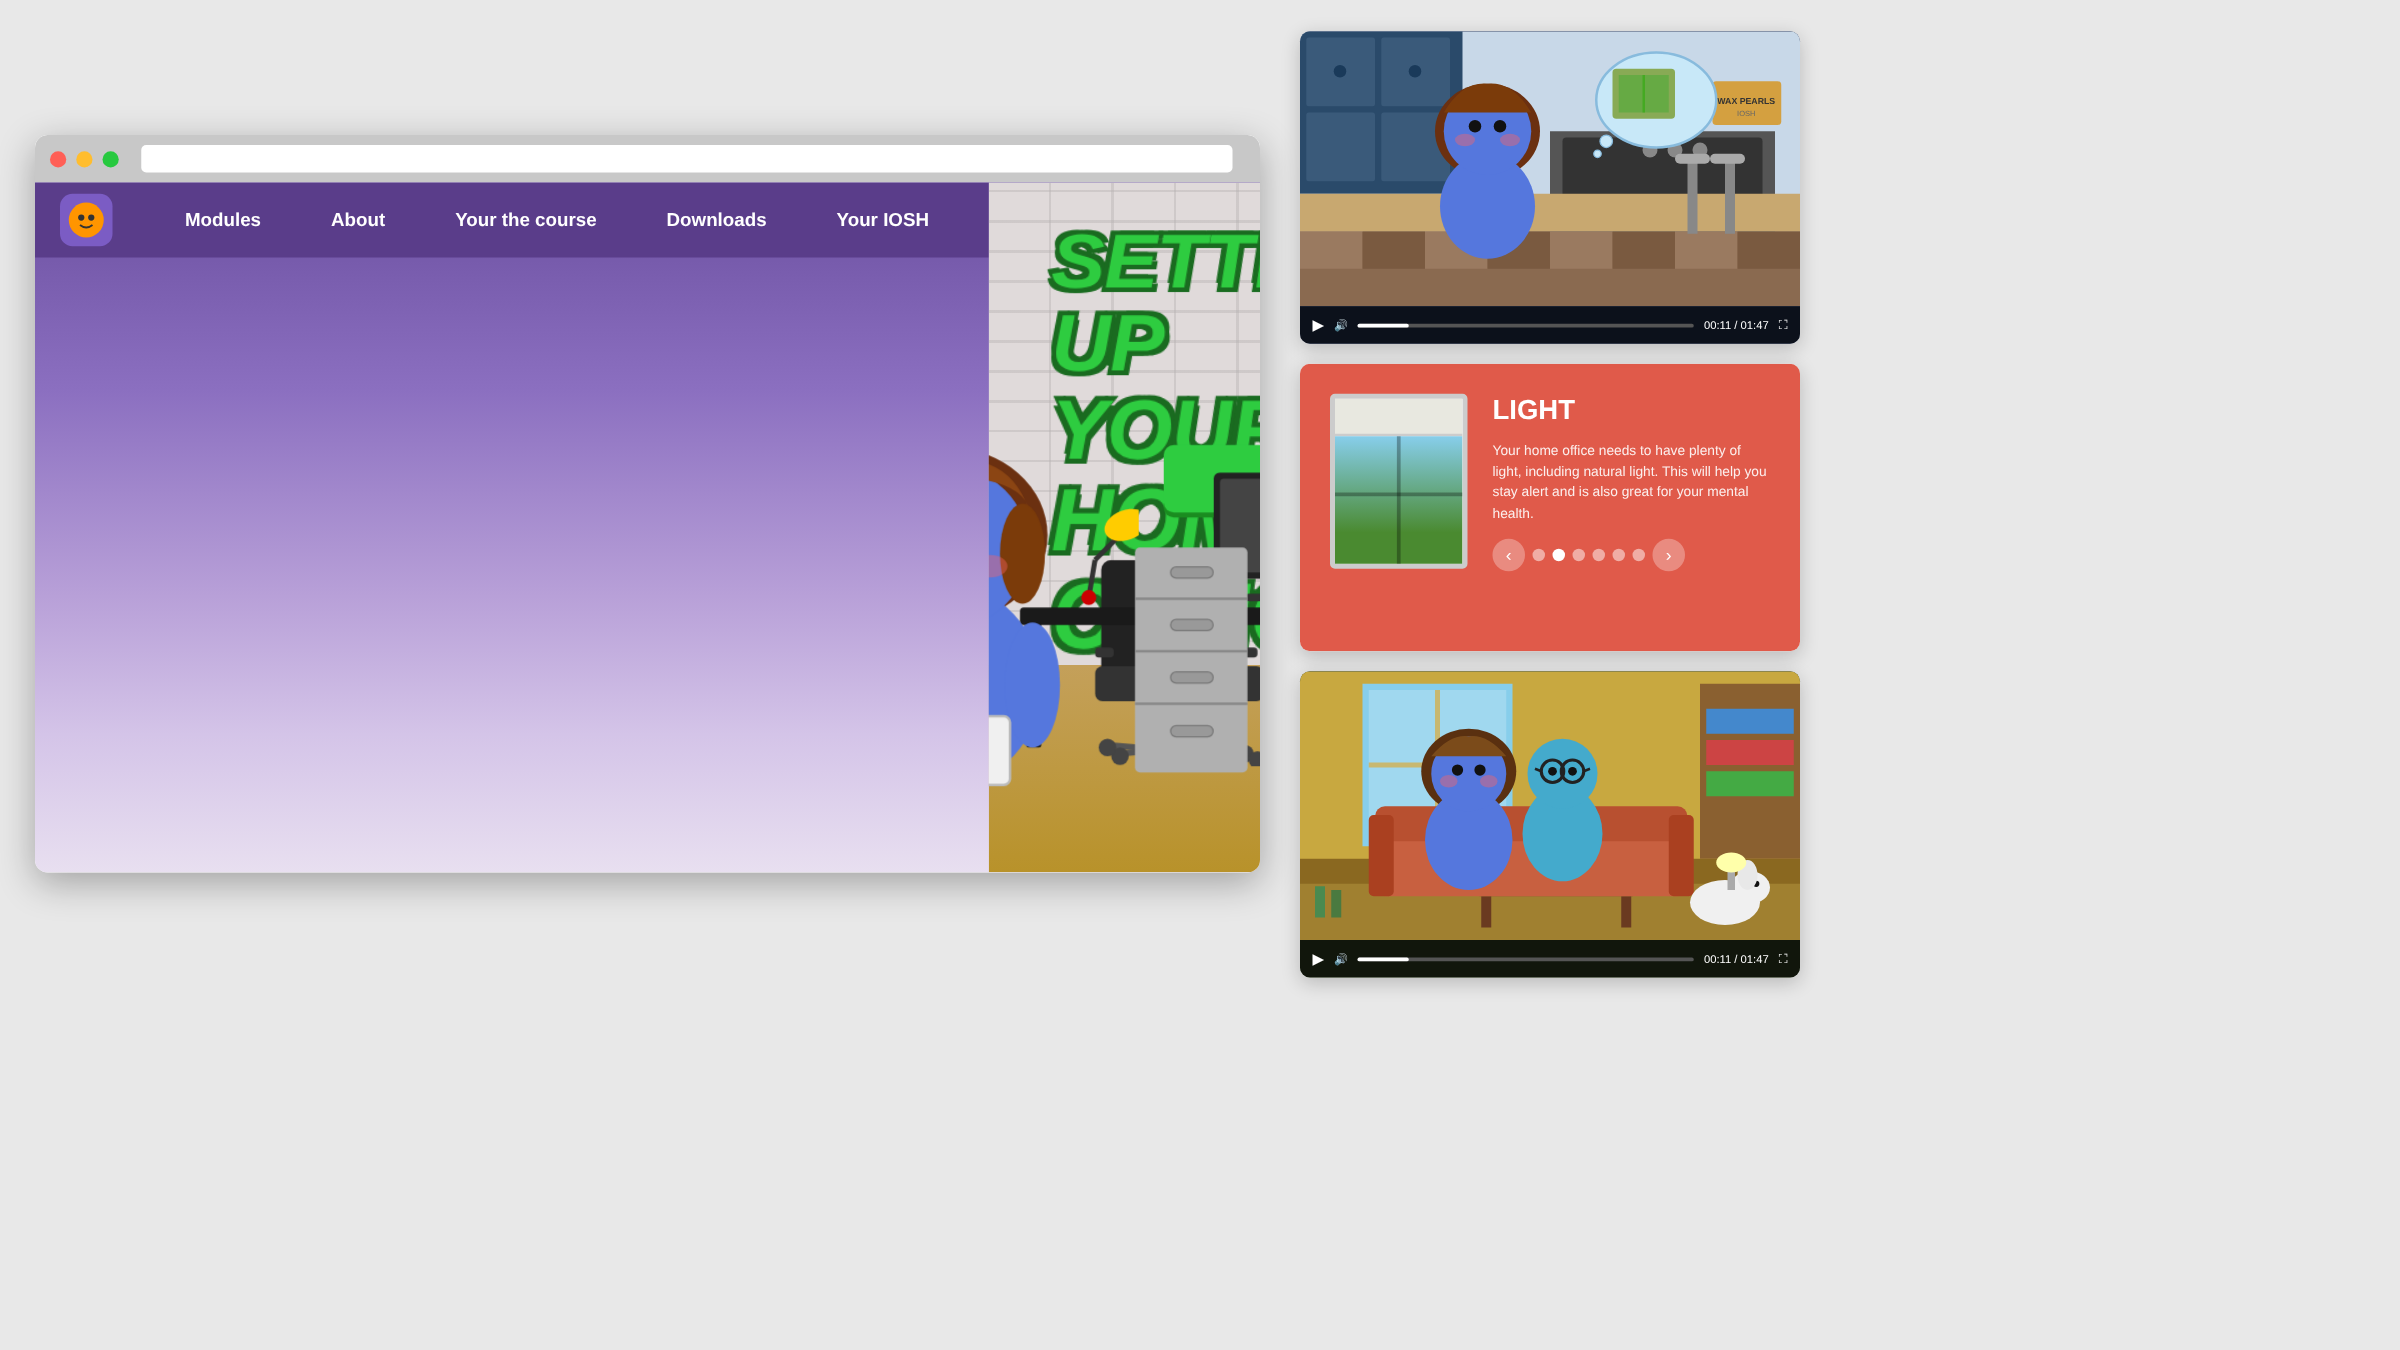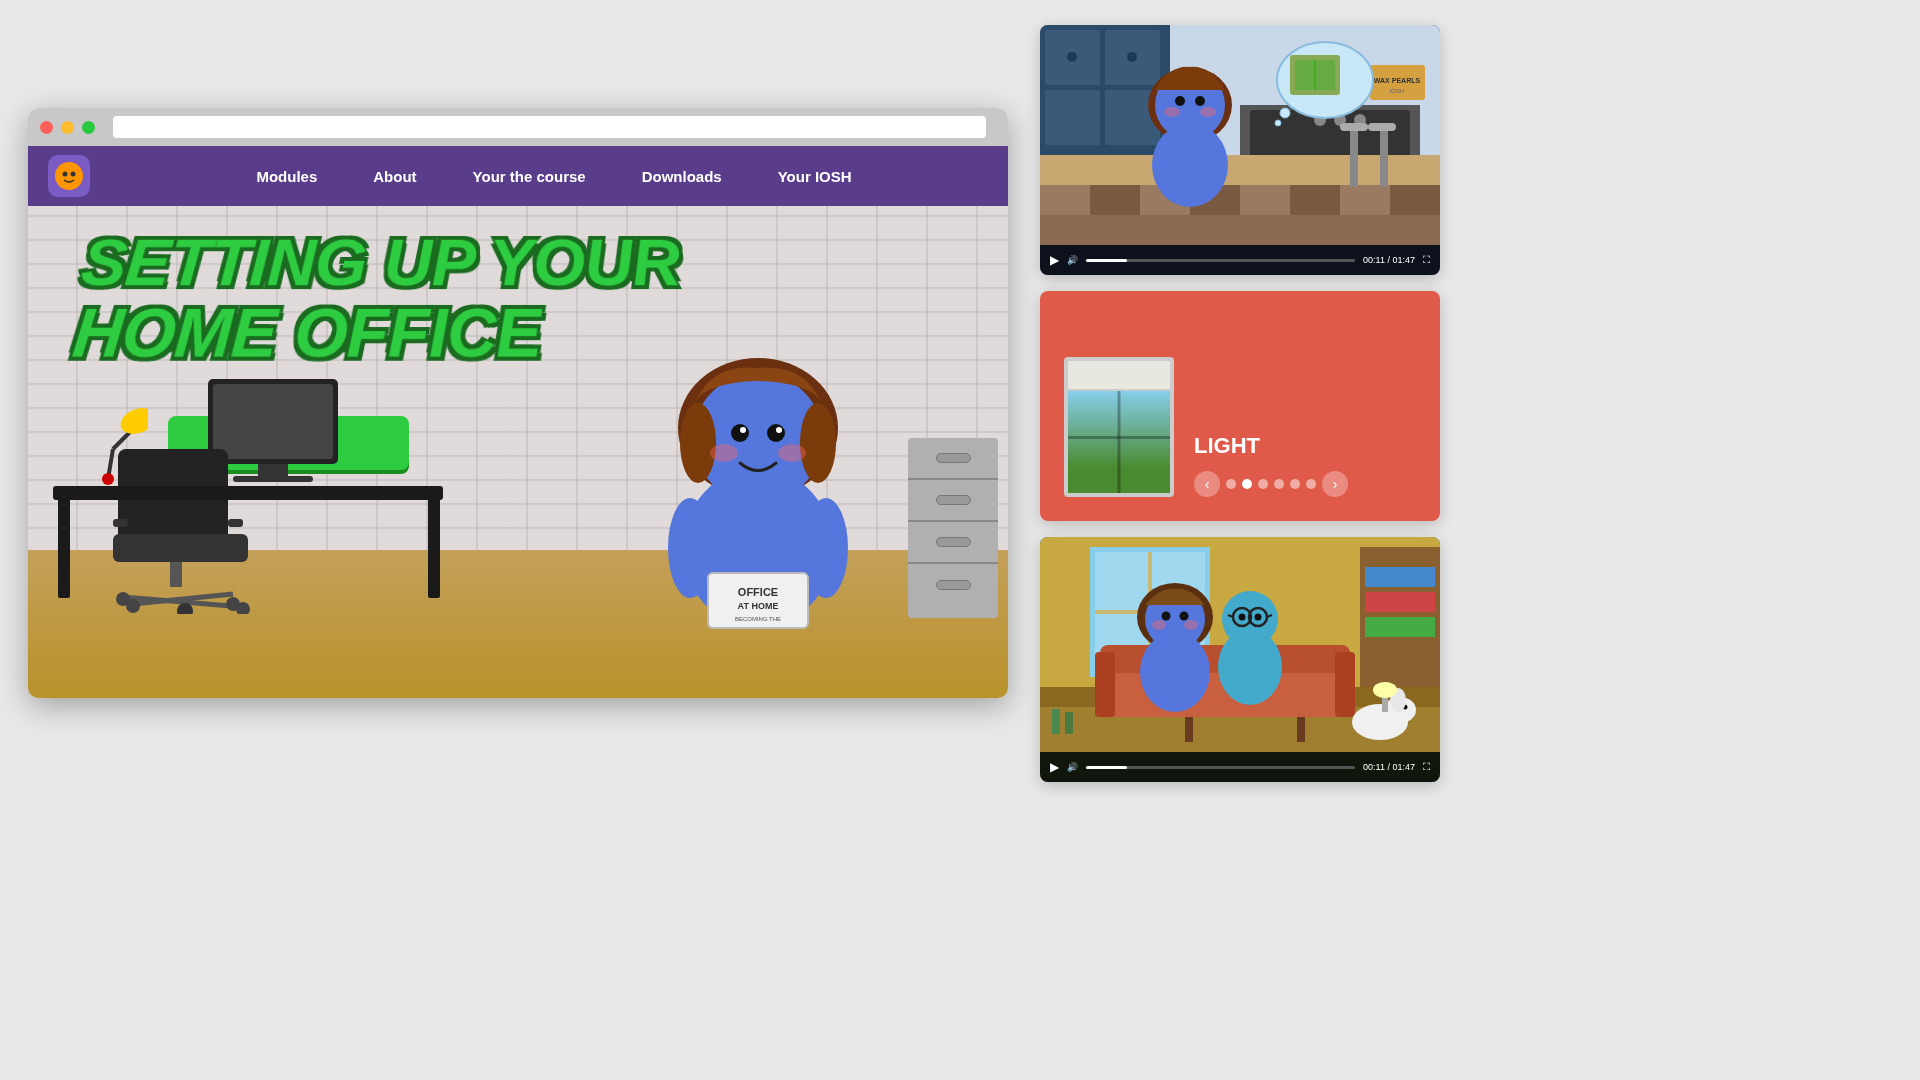--- a/index.html
+++ b/index.html
@@ -49,21 +49,21 @@
       height: 22px;
       background: #fff;
       border-radius: 4px;
       margin: 0 10px;
     }
 
     
     .course-app {
       height: calc(100% - 38px);
       display: flex;
-      flex-direction: column;
+      flex-direction: row;
       background: linear-gradient(180deg, #6b4fa0 0%, #8b6fc0 30%, #b8a0d8 60%, #d4c4e8 80%, #e8dff0 100%);
       position: relative;
       overflow: hidden;
     }
 
     
     .course-nav {
       background: #5a3d8a;
       height: 60px;
       display: flex;
@@ -267,21 +267,21 @@
       cursor: pointer;
     }
 
     
     .slide-card {
       background: #e05a4a;
       padding: 24px;
       display: flex;
       gap: 20px;
       min-height: 230px;
-      align-items: flex-end;
+      align-items: flex-start;
     }
 
     .slide-window-img {
       width: 110px;
       height: 140px;
       background: #fff;
       border-radius: 4px;
       flex-shrink: 0;
       overflow: hidden;
       position: relative;
@@ -605,20 +605,21 @@
   <div class="card">
     <div class="slide-card">
       <div class="slide-window-img">
         <div class="window-blind"></div>
         <div class="window-view"></div>
         <div class="window-frame-v"></div>
         <div class="window-frame-h"></div>
       </div>
       <div class="slide-content">
         <div class="slide-title">LIGHT</div>
+        <div class="slide-text">Your home office needs to have plenty of light, including natural light. This will help you stay alert and is also great for your mental health.</div>
         <div class="slide-nav">
           <button class="slide-nav-btn">‹</button>
           <div class="slide-dot"></div>
           <div class="slide-dot active"></div>
           <div class="slide-dot"></div>
           <div class="slide-dot"></div>
           <div class="slide-dot"></div>
           <div class="slide-dot"></div>
           <button class="slide-nav-btn">›</button>
         </div>

